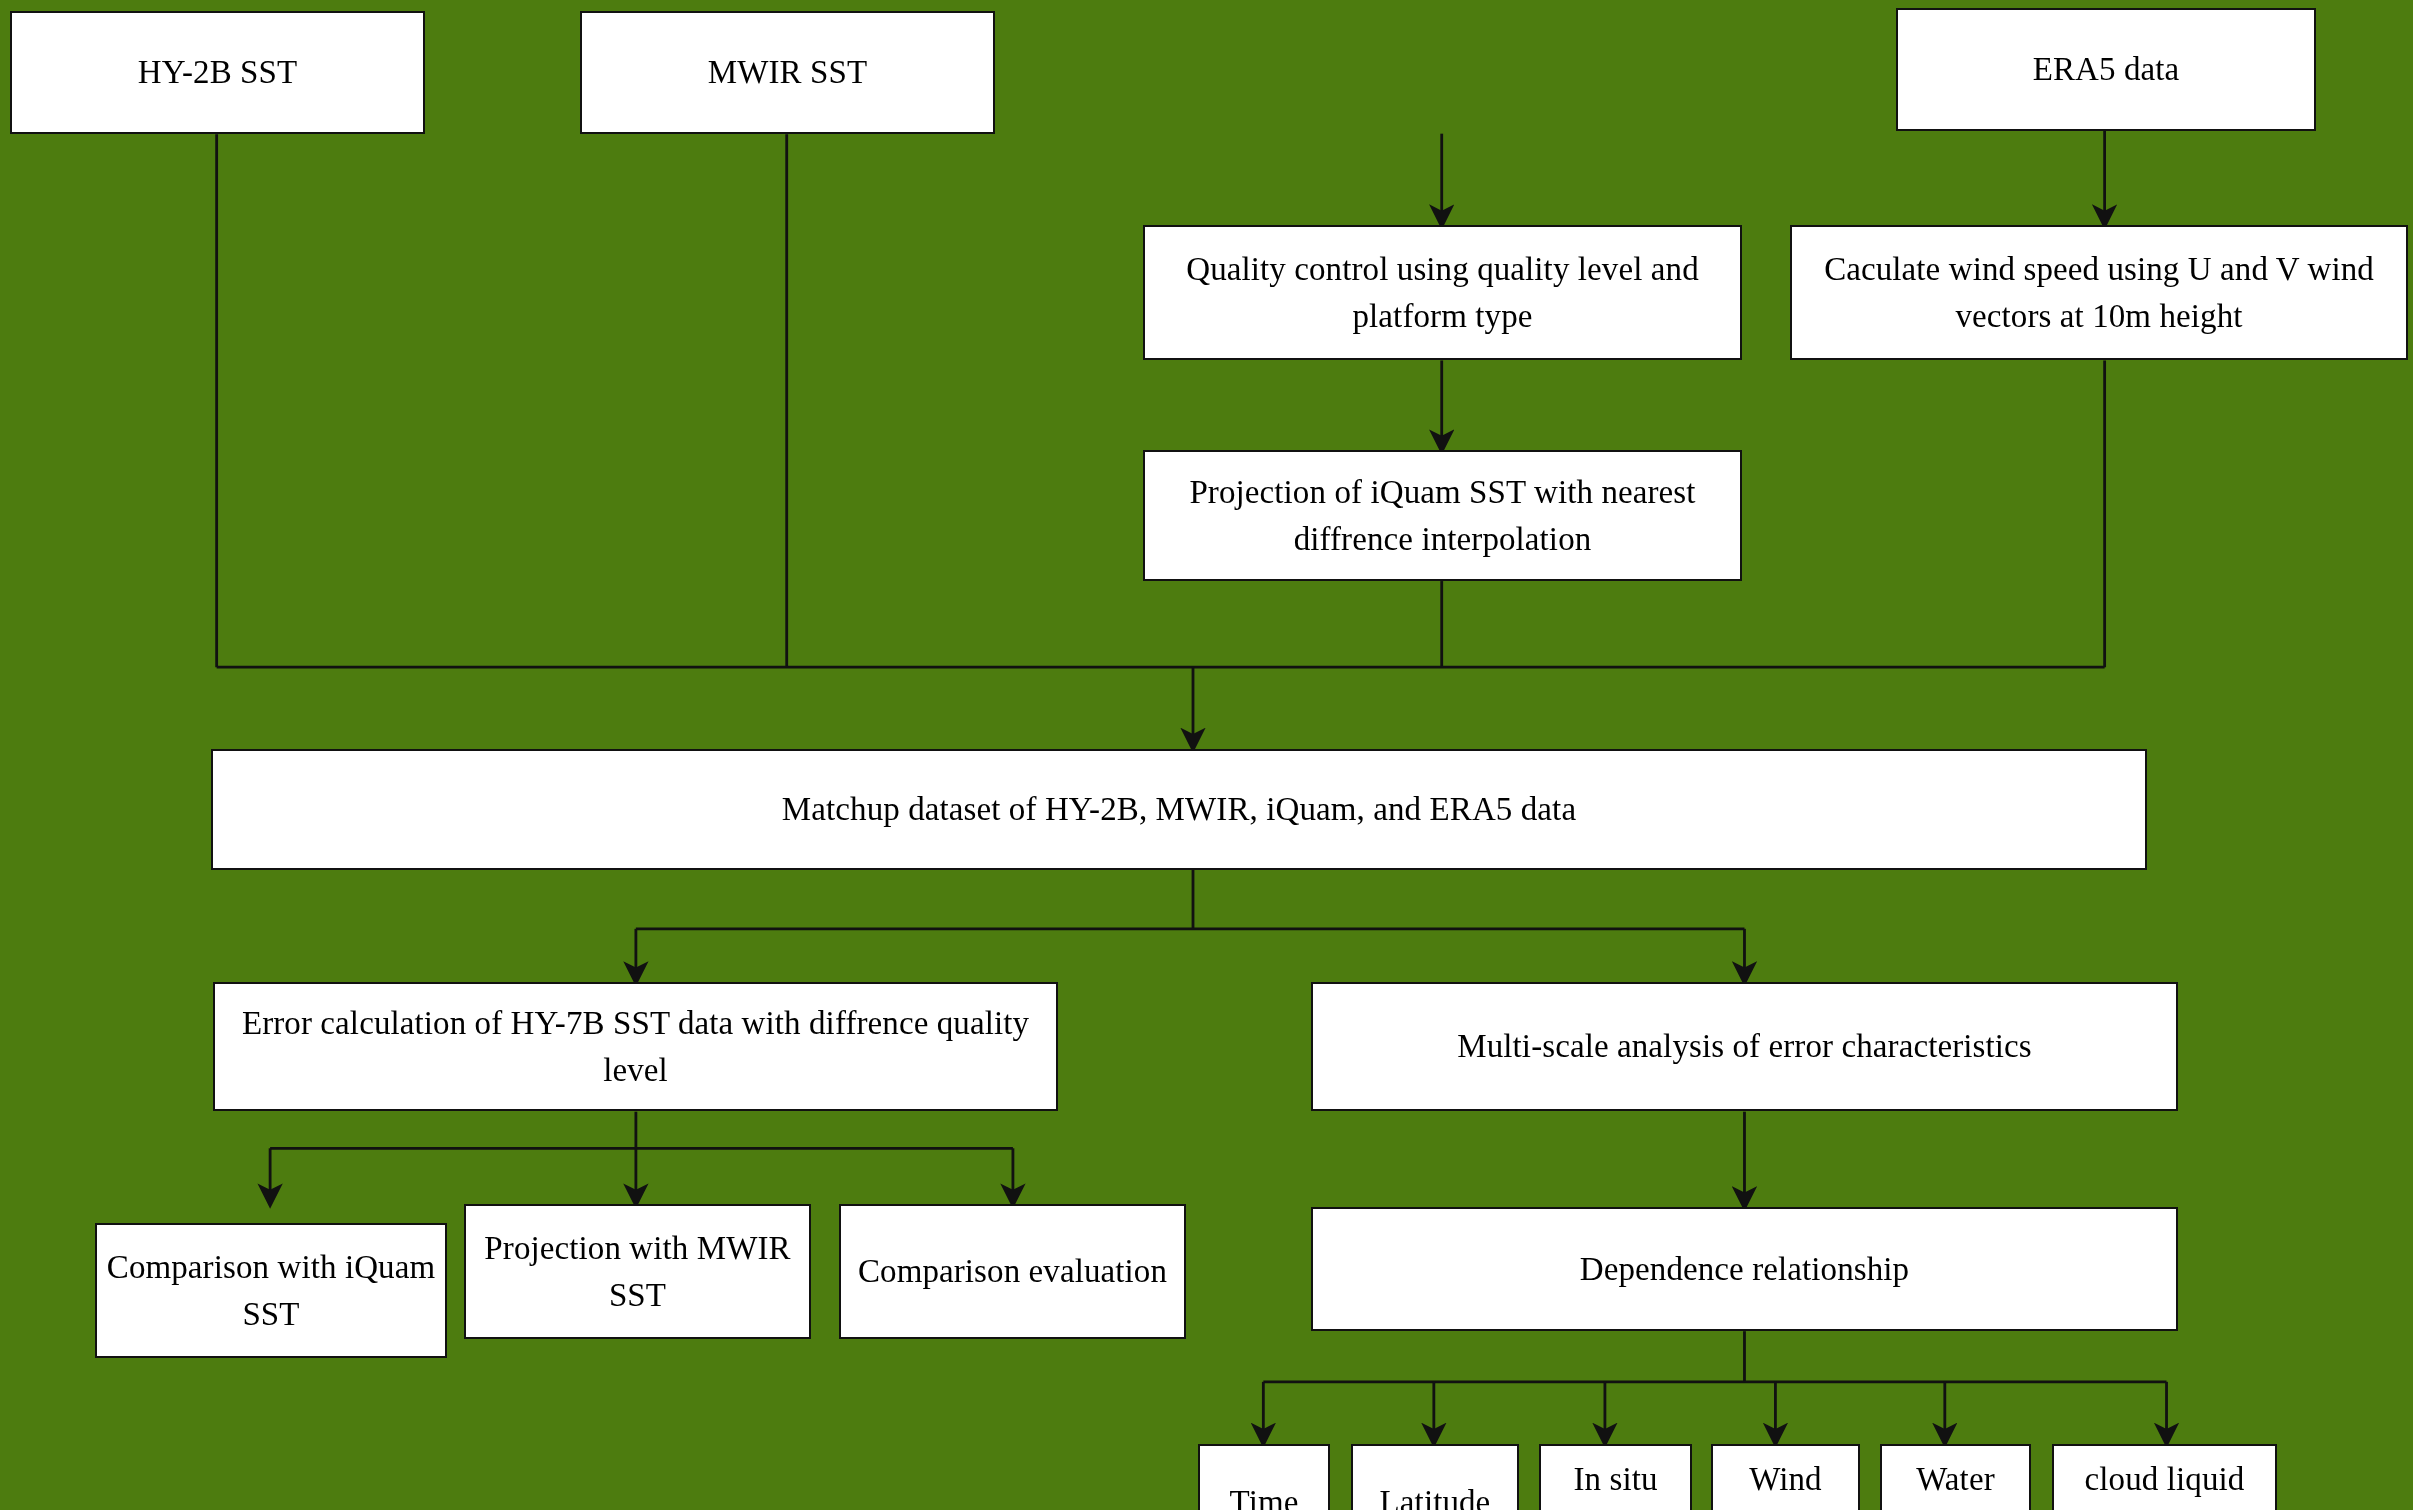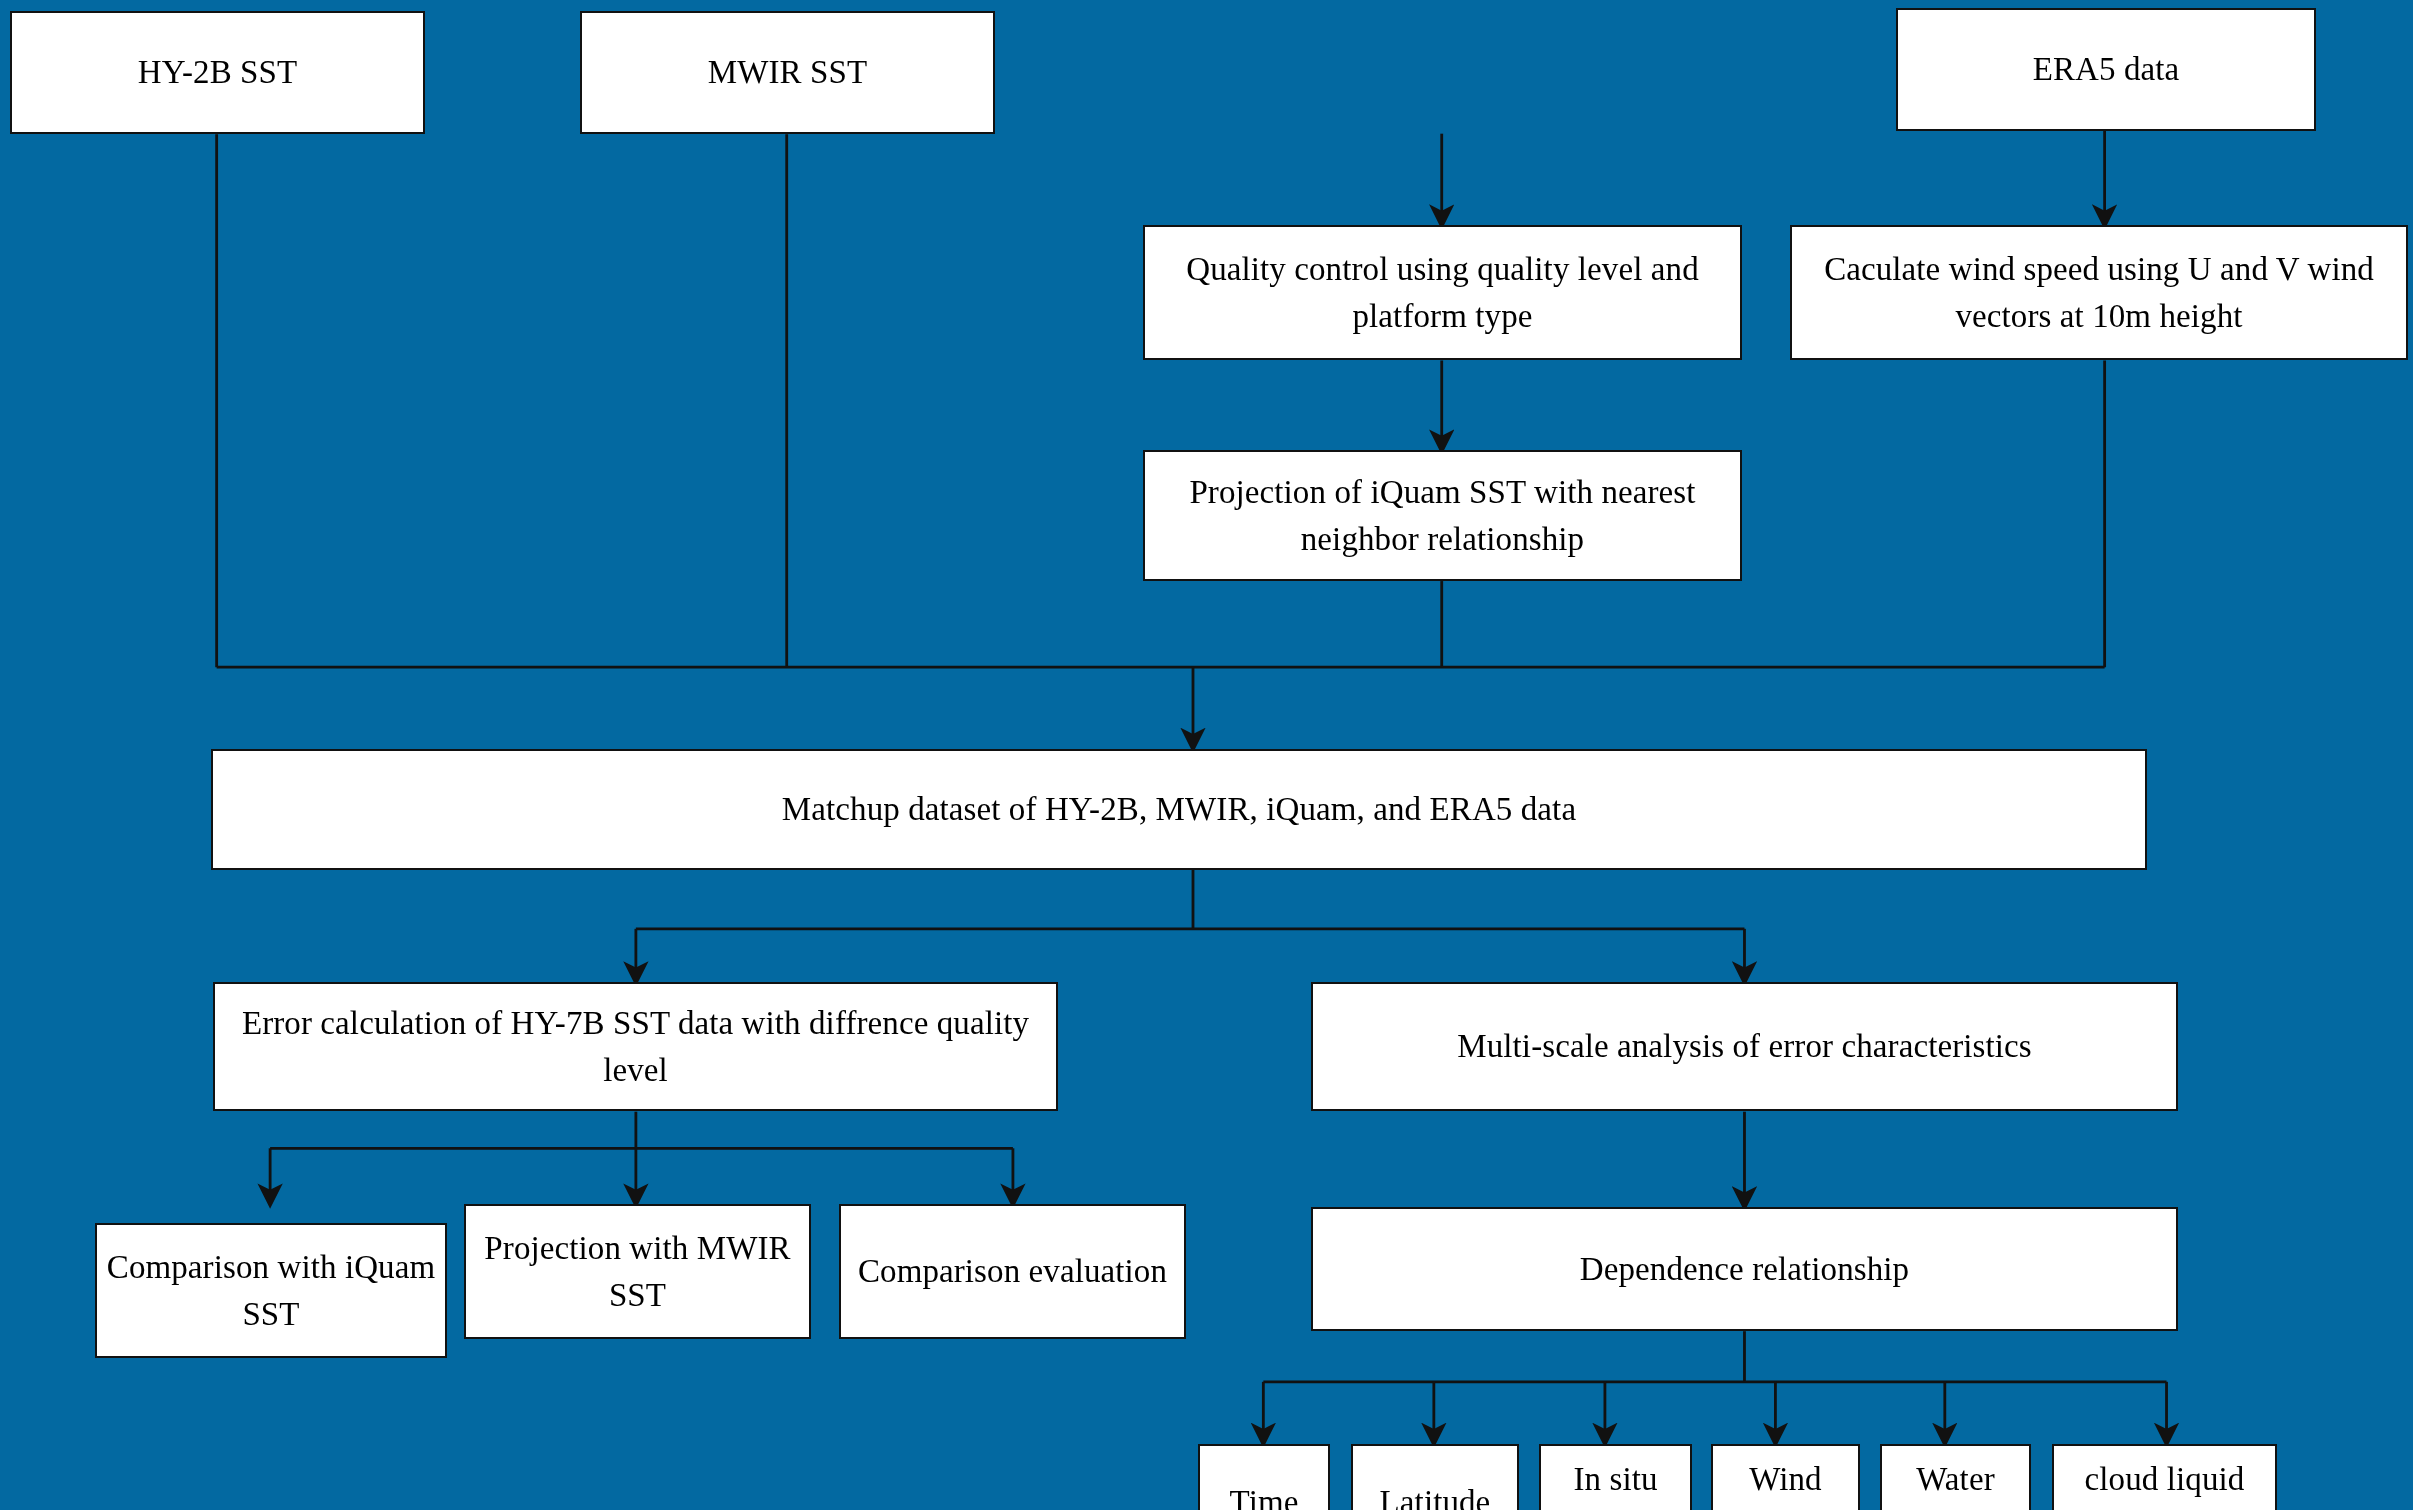--- a/index.html
+++ b/index.html
@@ -7,21 +7,21 @@
     padding: 0;
     background: #ffffff;
   }
   body {
     font-family: "Liberation Serif", "DejaVu Serif", serif;
   }
   #canvas {
     position: relative;
     width: 2413px;
     height: 1511px;
-    background: #0369a1;
+    background: #4d7c0f;
     overflow: hidden;
   }
   .node {
     position: absolute;
     box-sizing: border-box;
     border: 2.3px solid #111111;
     background: #ffffff;
     display: flex;
     align-items: center;
     justify-content: center;
@@ -113,21 +113,21 @@
 
   <div class="node" style="left:1143px; top:225px; width:599px; height:135px;">
     <span>Quality control using quality level and platform type</span>
   </div>
 
   <div class="node" style="left:1790px; top:225px; width:618px; height:135px;">
     <span>Caculate wind speed using U and V wind vectors at 10m height</span>
   </div>
 
   <div class="node" style="left:1143px; top:450px; width:599px; height:131px;">
-    <span>Projection of iQuam SST with nearest neighbor relationship</span>
+    <span>Projection of iQuam SST with nearest diffrence interpolation</span>
   </div>
 
   <div class="node" style="left:211px; top:749px; width:1936px; height:121px;">
     <span>Matchup dataset of HY-2B, MWIR, iQuam, and ERA5 data</span>
   </div>
 
   <div class="node" style="left:213px; top:982px; width:845px; height:129px;">
     <span>Error calculation of HY-7B SST data with diffrence quality level</span>
   </div>
 

